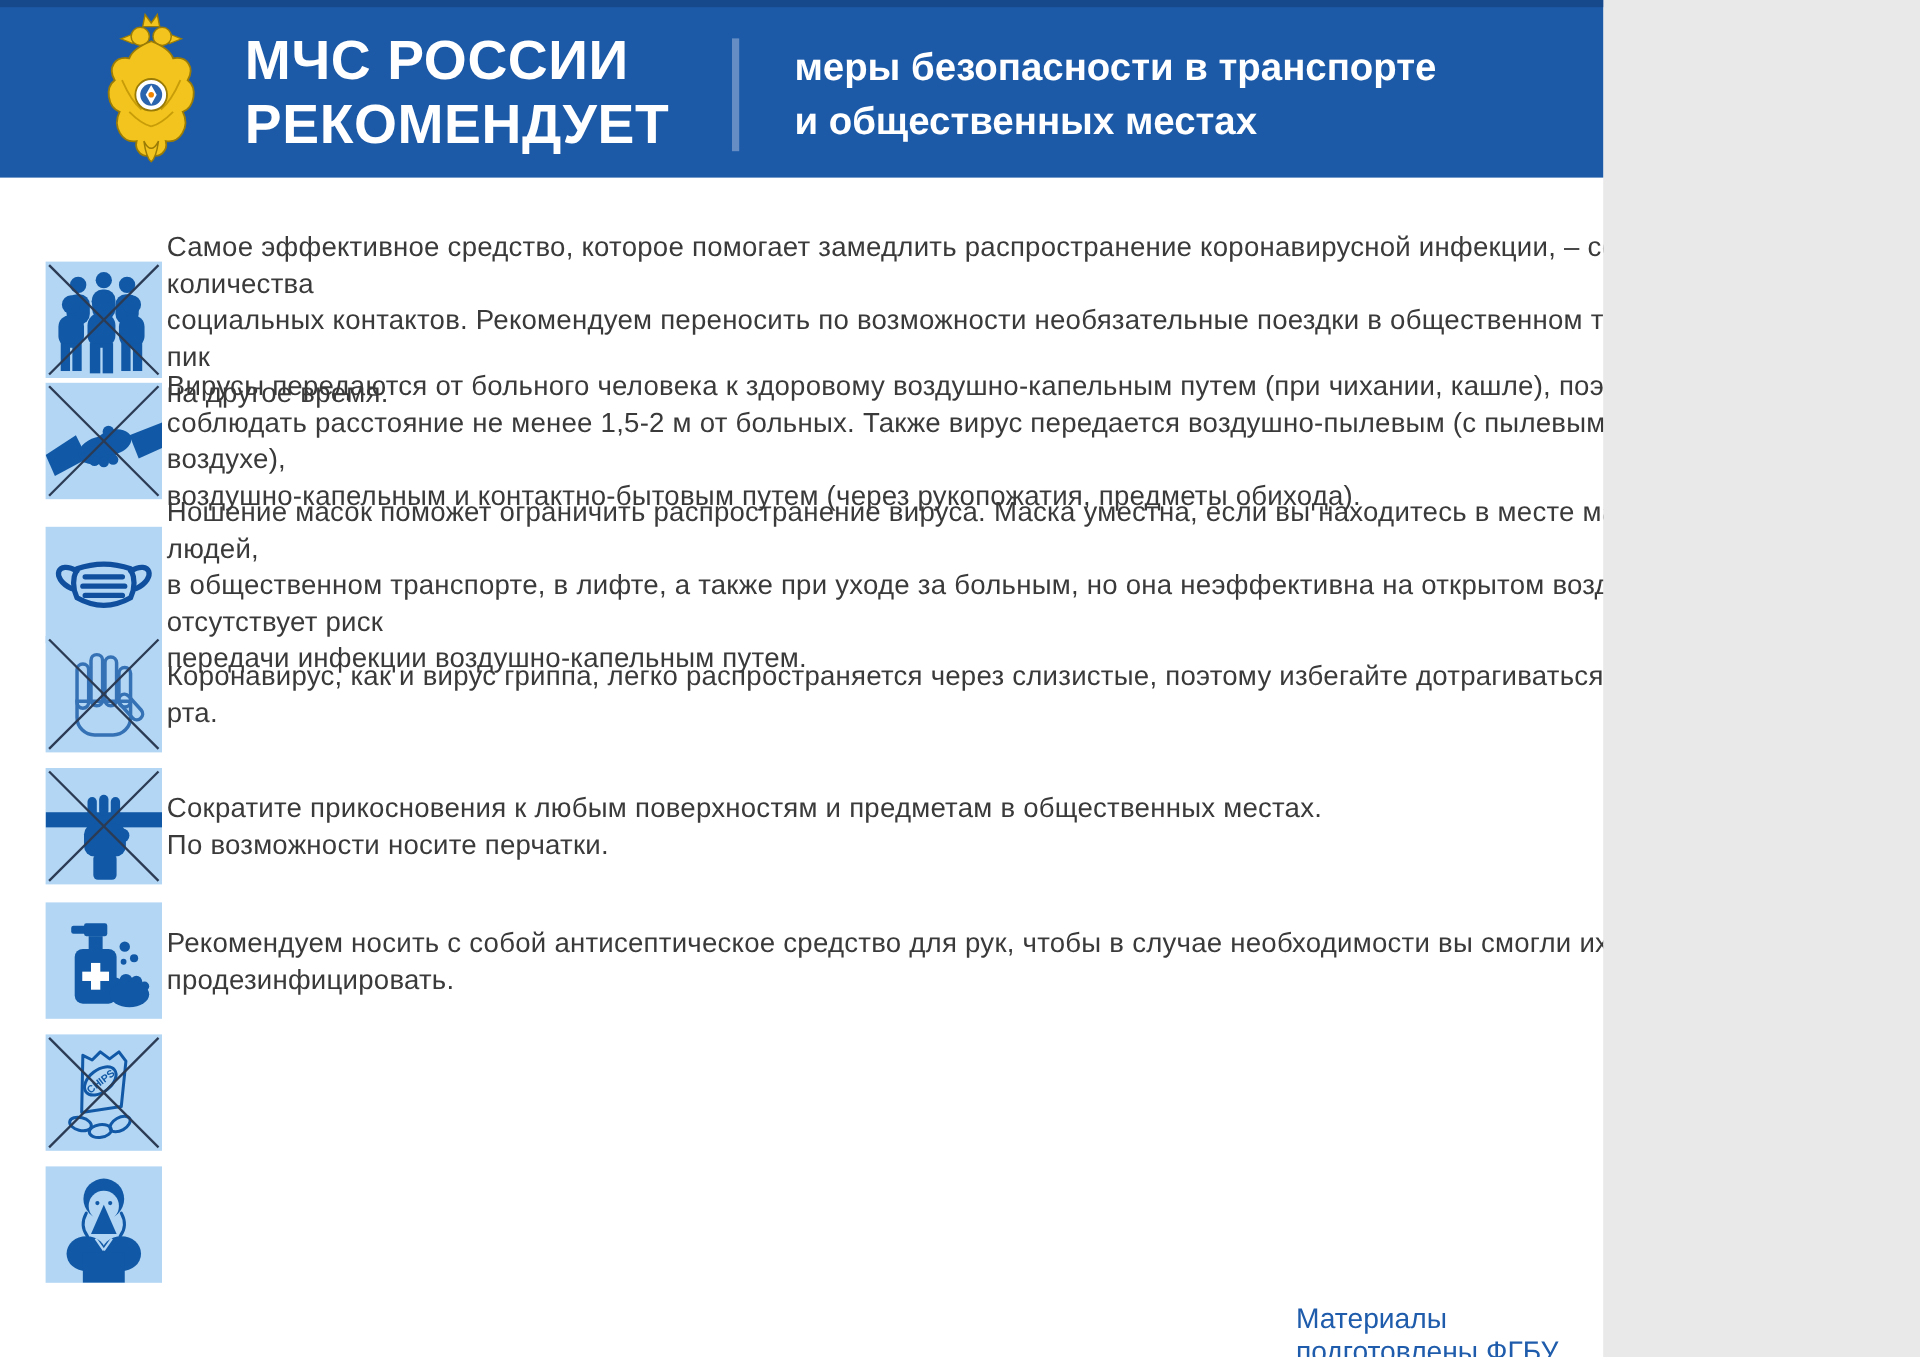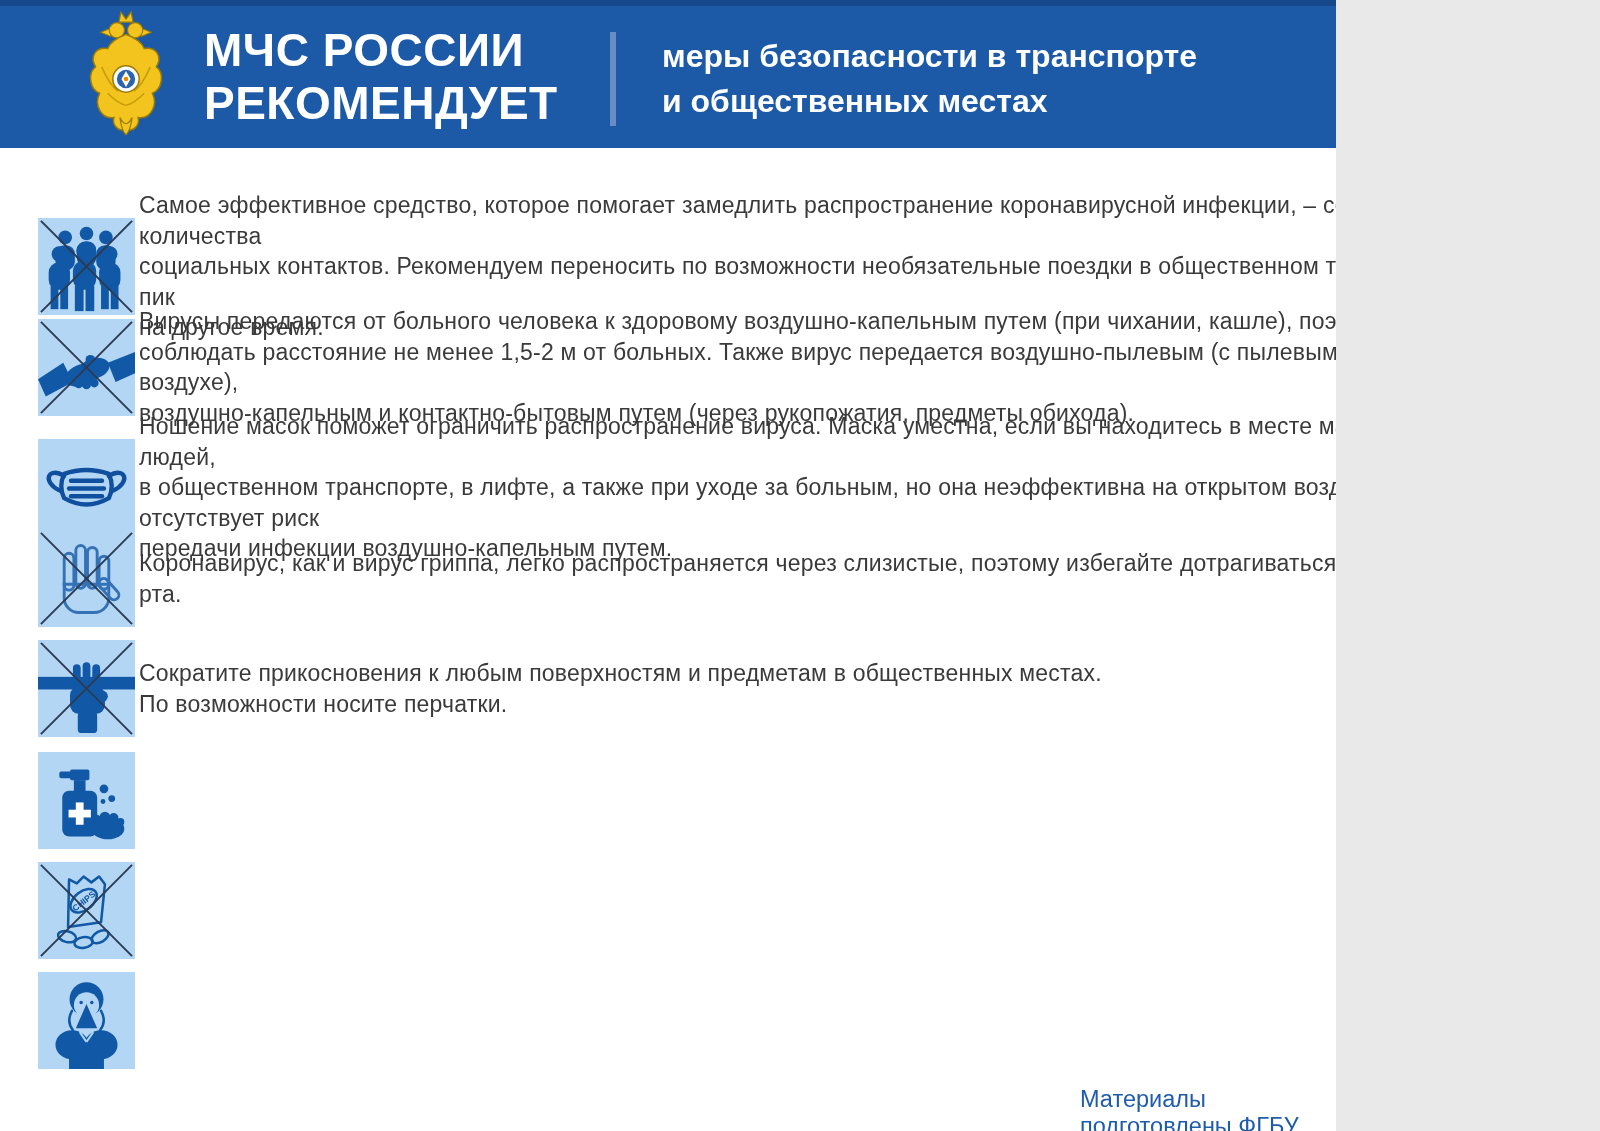--- a/index.html
+++ b/index.html
@@ -280,20 +280,21 @@
           <circle cx="78" cy="68" r="5"></circle>
             <circle cx="85" cy="72" r="4"></circle>
           <ellipse cx="72" cy="79" rx="17" ry="11"></ellipse>
         </g>
         <g fill="#ffffff">
           <rect x="39" y="52" width="8" height="23"></rect>
           <rect x="31.5" y="59.5" width="23" height="8"></rect>
         </g>
       </svg>
     </div>
+    <div class="row-text">Рекомендуем носить с собой антисептическое средство для рук, чтобы в случае необходимости вы смогли их продезинфицировать.</div>
   </div>
 
   <div class="row" style="top:862px;">
     <div class="tile">
       <svg width="97" height="97" viewBox="0 0 100 100">
         <g stroke="#1159a6" stroke-width="2.6" fill="none" stroke-linejoin="round">
           <path d="M32,18 L40,22 L47,15 L55,21 L63,15 L69,23 L65,62 L31,67 Z"></path>
           <ellipse cx="47" cy="40" rx="15.5" ry="9.5" transform="rotate(-38 47 40)"></ellipse>
           <ellipse cx="30" cy="77" rx="9.5" ry="5.5" transform="rotate(14 30 77)"></ellipse>
           <ellipse cx="47" cy="83" rx="9.5" ry="5.5" transform="rotate(-8 47 83)"></ellipse>

